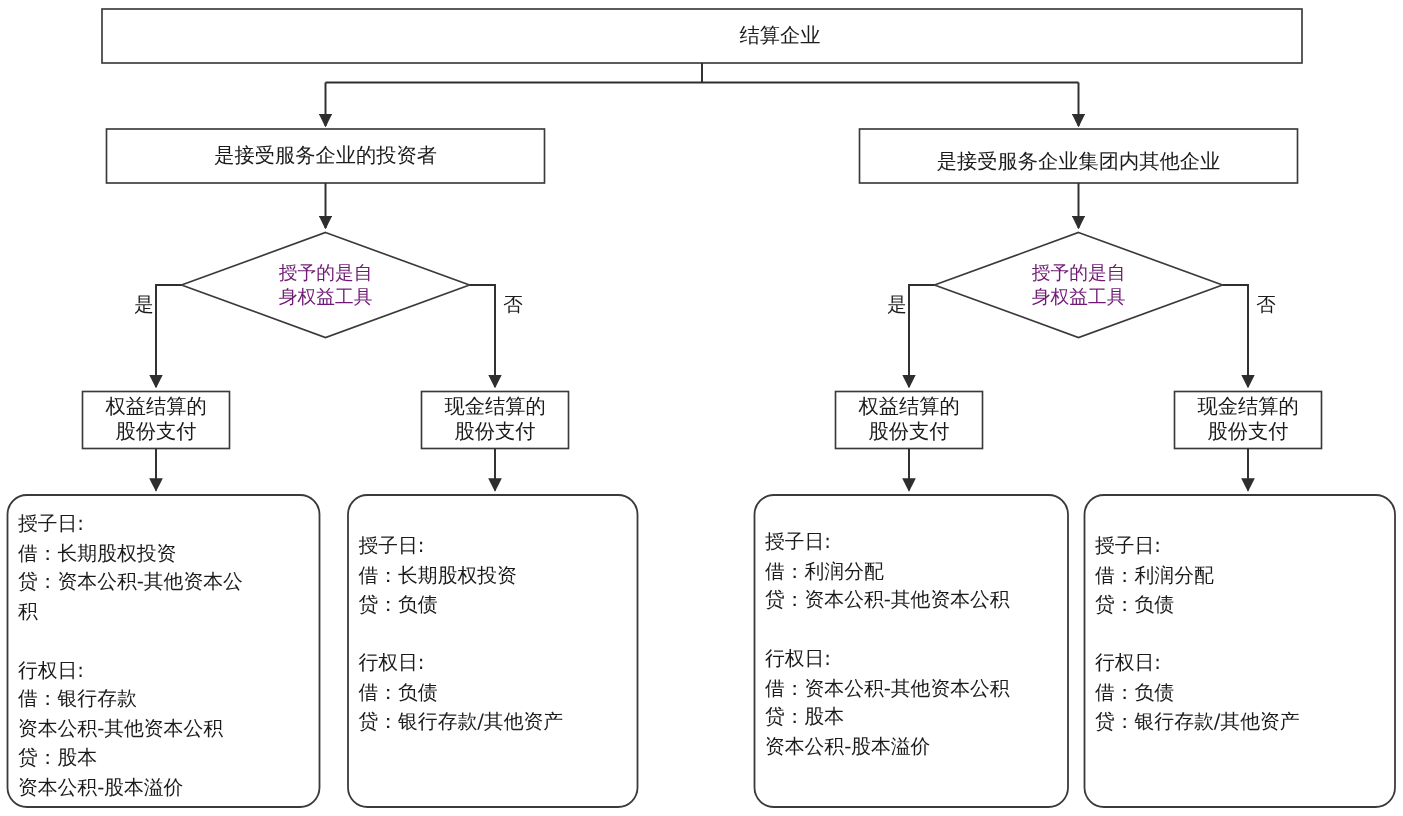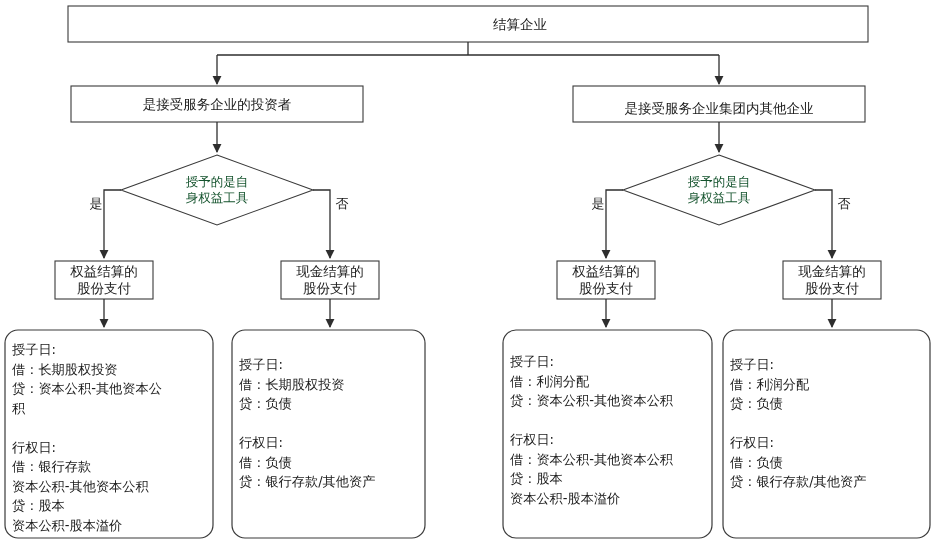--- a/index.html
+++ b/index.html
@@ -48,21 +48,21 @@
     line-height: 17px;
     text-align: center;
     white-space: pre-line;
     display: flex;
     align-items: center;
     justify-content: center;
     pointer-events: none;
   }
   .diamond-label {
     position: absolute;
-    color: #14532d;
+    color: #701a75;
     font-size: 12.5px;
     line-height: 16px;
     text-align: center;
     white-space: pre-line;
     display: flex;
     align-items: center;
     justify-content: center;
   }
   .branch-label {
     position: absolute;

